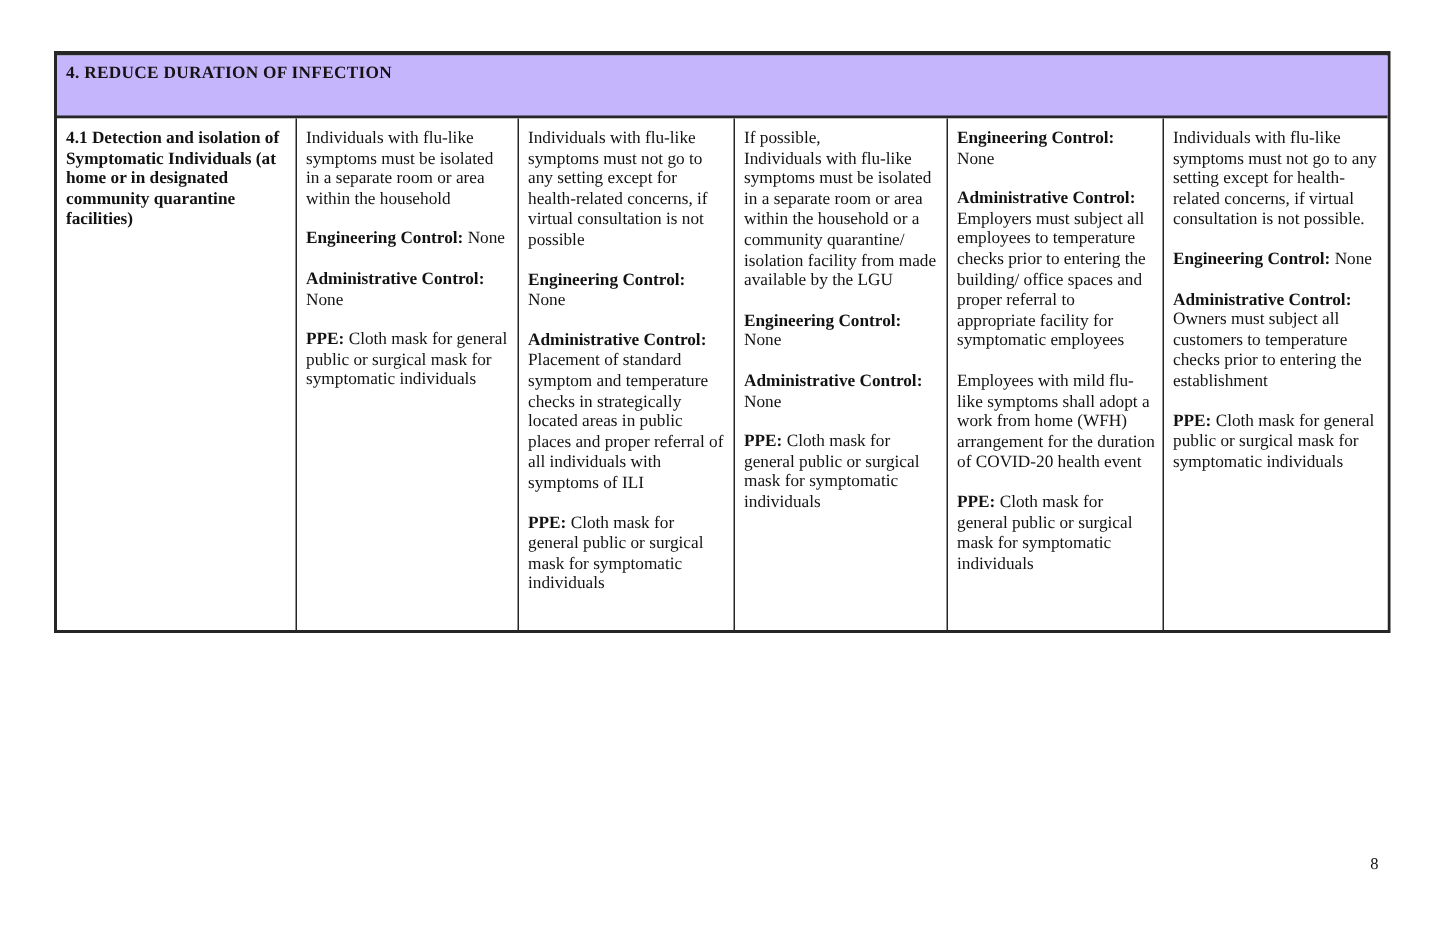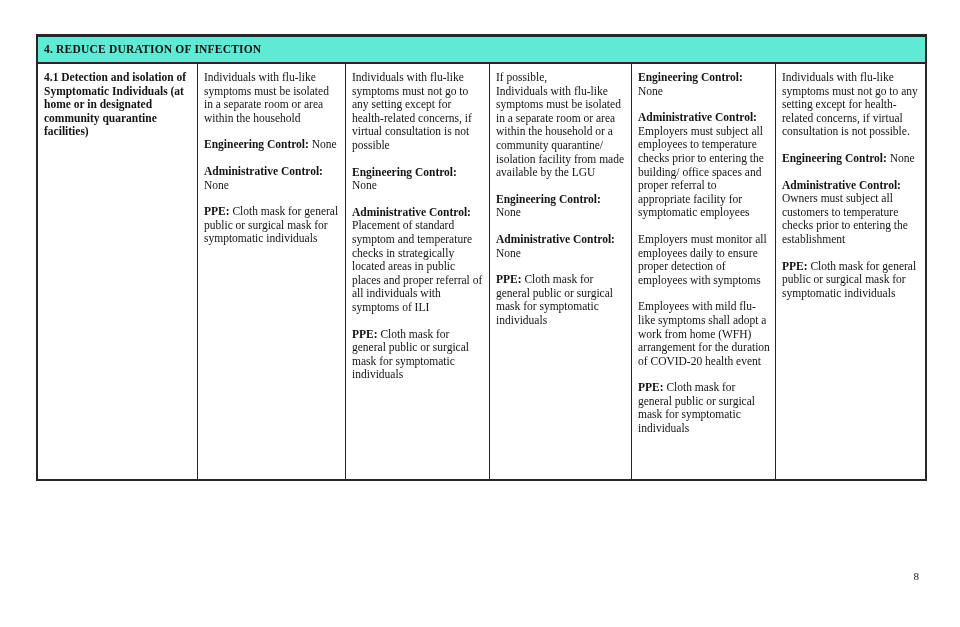--- a/index.html
+++ b/index.html
@@ -14,33 +14,33 @@
   .doc-table {
     position: absolute;
     left: 36px;
     top: 34px;
     width: 891px;
     border: 2px solid #262626;
     border-top-width: 3px;
     background: #fff;
   }
   .table-header {
-    background: #5eead4;
+    background: #c4b5fd;
     border-bottom: 2px solid #262626;
-    height: 27px;
+    height: 42px;
     line-height: 25px;
     font-weight: bold;
     font-size: 11.5px;
     padding-left: 6px;
     letter-spacing: 0.2px;
   }
   .table-body {
     display: grid;
     grid-template-columns: 160px 148px 144px 142px 144px 1fr;
-    height: 415px;
+    height: 341px;
     background: #fff;
   }
   .cell {
     border-right: 1px solid #262626;
     padding: 7px 5px 6px 6px;
     font-size: 11.5px;
     line-height: 13.6px;
     overflow: hidden;
   }
   .cell:last-child { border-right: none; }
@@ -89,21 +89,20 @@
       <p class="para"><b>Engineering Control:</b><span> None</span></p>
       <p class="para"><b>Administrative Control:</b><span>
 None</span></p>
       <p class="para"><b>PPE:</b><span>  Cloth mask for general public or surgical mask for symptomatic individuals</span></p>
     </div>
 
     <div class="cell">
       <p class="para"><b>Engineering Control:</b><span> None</span></p>
       <p class="para"><b>Administrative Control:</b><span>
 Employers must subject all employees to temperature checks prior to entering the building/ office spaces and proper referral to appropriate facility for symptomatic employees</span></p>
-      <p class="para"><b></b><span>Employers must monitor all employees daily to ensure proper detection of employees with symptoms</span></p>
       <p class="para"><b></b><span>Employees with mild flu-like symptoms shall adopt a work from home (WFH) arrangement for the duration of COVID-20 health event</span></p>
       <p class="para"><b>PPE:</b><span>  Cloth mask for general public or surgical mask for symptomatic individuals</span></p>
     </div>
 
     <div class="cell">
       <p class="para"><b></b><span>Individuals with flu-like symptoms must not go to any setting except for health-related concerns, if virtual consultation is not possible.</span></p>
       <p class="para"><b>Engineering Control:</b><span> None</span></p>
       <p class="para"><b>Administrative Control:</b><span>
 Owners must subject  all customers to temperature checks prior to entering the establishment</span></p>
       <p class="para"><b>PPE:</b><span>  Cloth mask for general public or surgical mask for symptomatic individuals</span></p>

